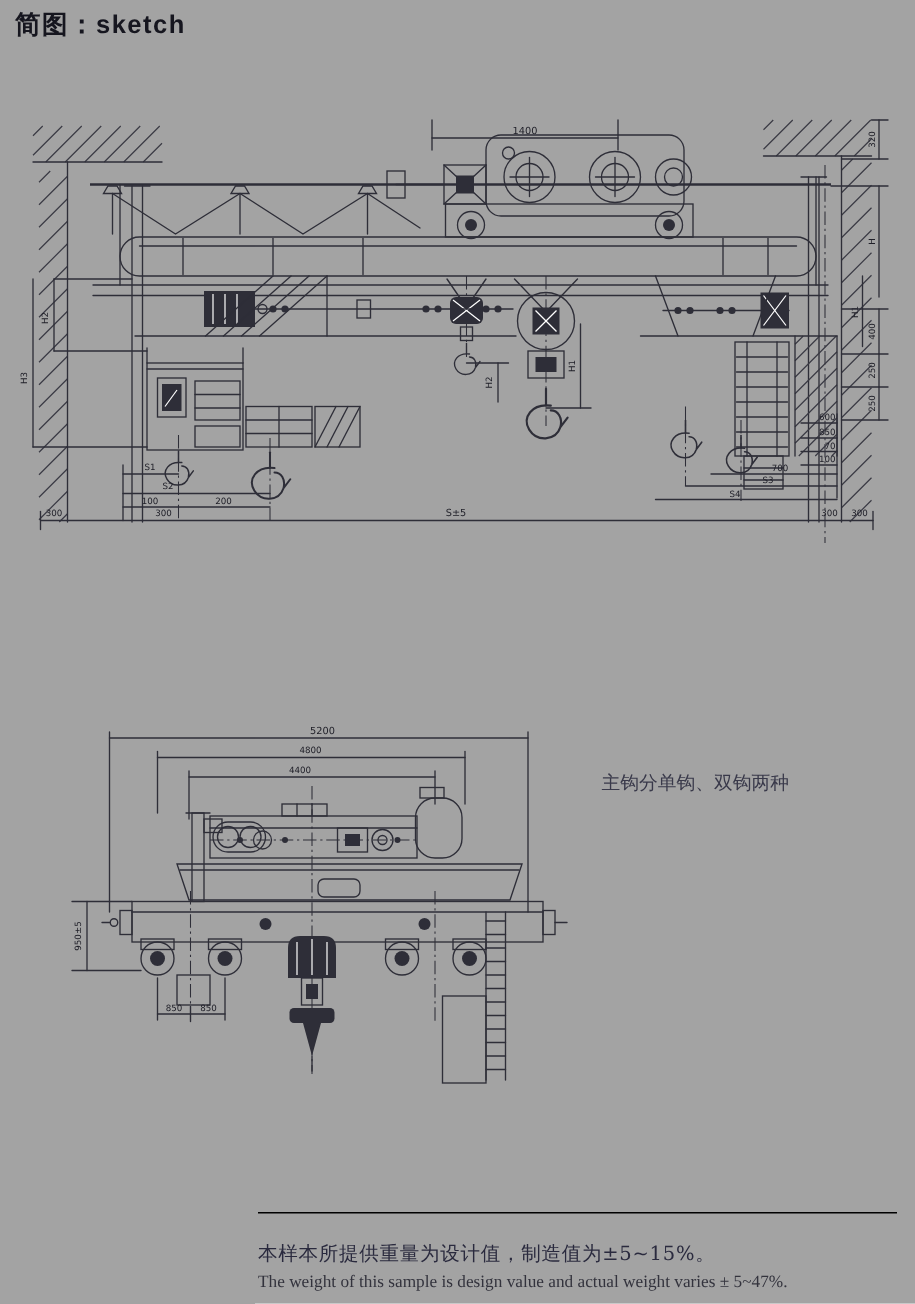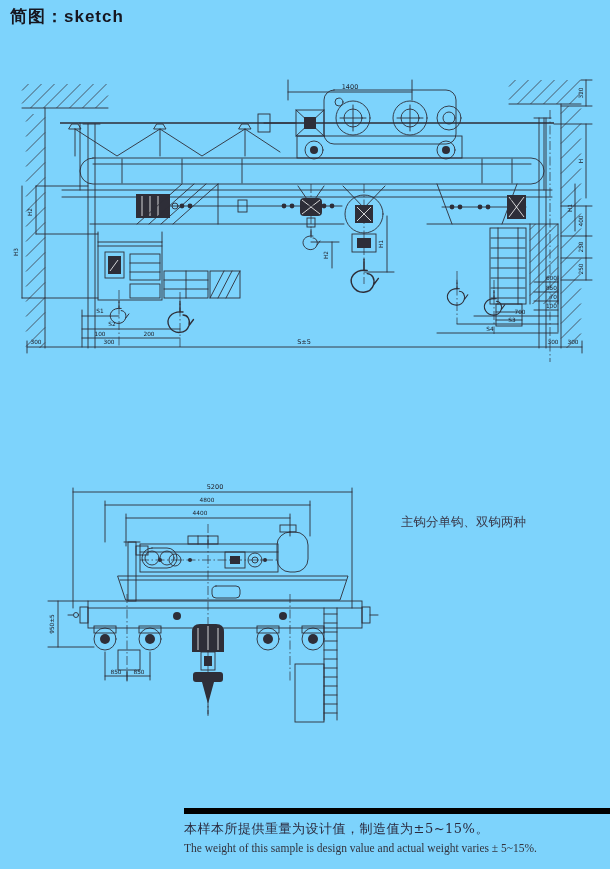--- a/index.html
+++ b/index.html
@@ -1,23 +1,23 @@
 <!DOCTYPE html>
 <html><head>
 <meta charset="utf-8">
 <style>
   html,body{margin:0;padding:0;background:#e8e8e8;}
-  .page{position:relative;width:610px;height:869px;background:#7dd3fc;overflow:hidden;
+  .page{position:relative;width:610px;height:869px;background:#a3a3a3;overflow:hidden;
         font-family:"Liberation Sans",sans-serif;}
   .title{position:absolute;left:10px;top:5px;font-size:17px;font-weight:bold;
          color:#16161f;letter-spacing:1px;}
   .note{position:absolute;left:401px;top:514px;font-size:12.5px;color:#39394a;
         font-family:"DejaVu Serif","Liberation Serif",serif;}
-  .footer{position:absolute;left:184px;top:808px;width:426px;border-top:6px solid #000000;
-          padding-top:6px;}
+  .footer{position:absolute;left:172px;top:808px;width:426px;border-top:1px solid #000000;
+          padding-top:18px;}
   .footer .zh{font-size:13px;color:#2a2a3e;font-family:"DejaVu Serif","Liberation Serif",serif;
               letter-spacing:.5px;}
   .footer .en{font-size:11.5px;color:#33333d;margin-top:4px;
               font-family:"Liberation Serif","DejaVu Serif",serif;}
   svg{position:absolute;}
   #front-svg{left:12px;top:66px;}
   #side-svg{left:40px;top:476px;}
   svg .s{stroke:#2e2e38;fill:none;stroke-width:.9;stroke-linecap:round;}
   svg .t{stroke:#2e2e38;fill:none;stroke-width:1.6;}
   svg .h{stroke:#3a3a44;fill:none;stroke-width:.8;}
@@ -409,16 +409,16 @@
     <g>
       <line class="s" x1="8" y1="125" x2="48" y2="125"></line>
       <line class="s" x1="8" y1="171" x2="54" y2="171"></line>
       <line class="s" x1="18" y1="125" x2="18" y2="171"></line>
       <text class="dims" transform="rotate(-90 14 148)" x="14" y="148" text-anchor="middle">950±5</text>
     </g>
   </svg>
 
   <div class="footer">
     <div class="zh">本样本所提供重量为设计值，制造值为±5~15%。</div>
-    <div class="en">The  weight of this sample is design value and actual weight varies ± 5~15%.</div>
+    <div class="en">The  weight of this sample is design value and actual weight varies ± 5~47%.</div>
   </div>
 
 </div>
 
 </body></html>

